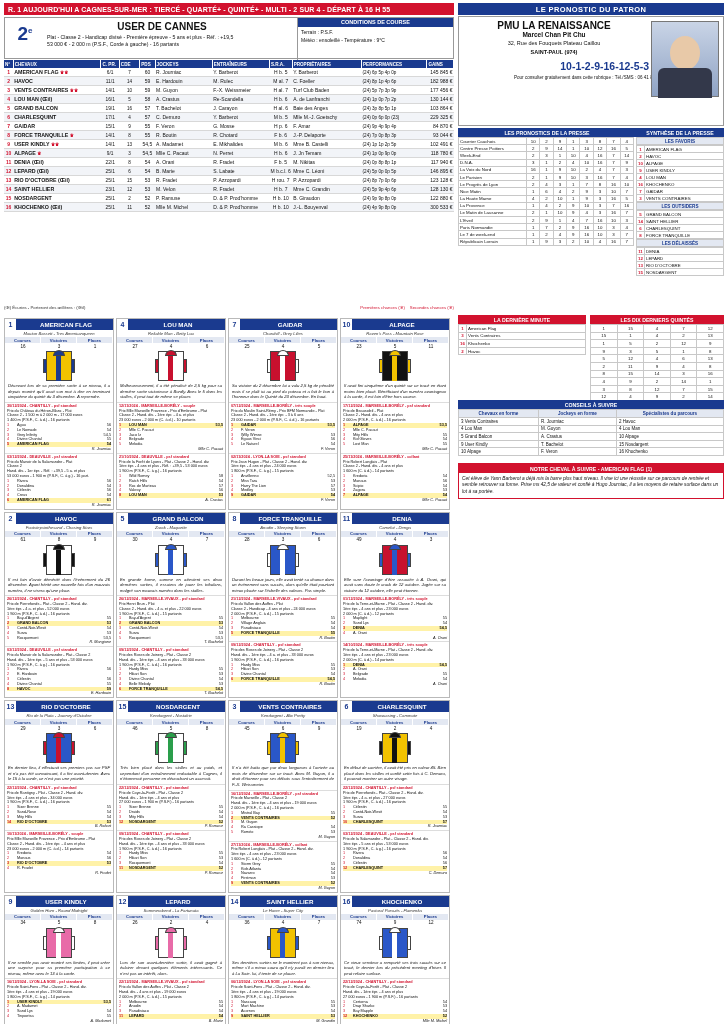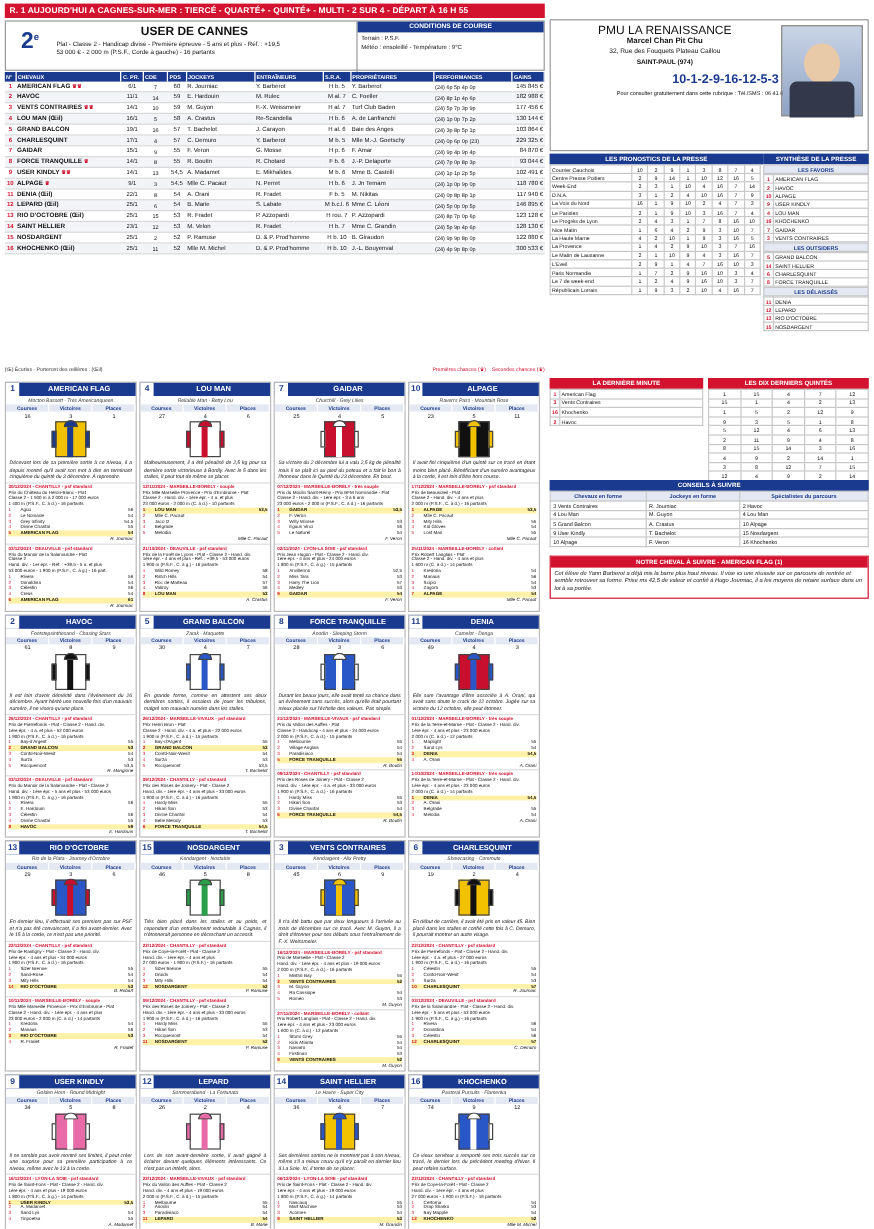--- a/index.html
+++ b/index.html
@@ -78,21 +78,21 @@
   .c-gain { width:26px; text-align:right; }
   .m { color:#d2122e; font-size:4.6px; }
   .foot-note { position:absolute; left:4px; top:305px; width:450px; font-size:4.3px; color:#333; }
   .foot-note .red { color:#d2122e; }
 
   
   .pron-panel {
     position:absolute; left:458px; top:16px; width:266px; height:110px;
     border:1px solid #999; background:#fff;
   }
-  .pron-title { text-align:center; font-size:10px; font-weight:normal; color:#111; margin-top:3px; }
+  .pron-title { text-align:center; font-size:10px; font-weight:bold; color:#111; margin-top:3px; }
   .pron-sub { text-align:center; font-size:6.5px; font-weight:bold; }
   .pron-addr { text-align:center; font-size:5.5px; margin-top:2px; line-height:7px; }
   .pron-sel {
     text-align:right; font-size:10.5px; font-weight:bold; color:#1a3a8f; margin-top:4px;
   }
   .pron-note { text-align:center; font-size:4.6px; margin-top:3px; }
   .pron-photo {
     position:absolute; right:4px; top:4px; width:68px; height:76px;
     background:linear-gradient(#c9d4e6,#8fa3c4); border:1px solid #777;
   }
@@ -181,20 +181,21 @@
   .stripe-v { position:absolute; top:0; bottom:0; width:5px; }
   .sleeve-l { position:absolute; left:-3px; top:8px; width:4px; height:14px; border:1px solid #444; }
   .sleeve-r { position:absolute; right:-3px; top:8px; width:4px; height:14px; border:1px solid #444; }
 </style>
 </head>
 <body>
 
 <div class="page">
 
   <div class="top-banner">R. 1 AUJOURD'HUI A CAGNES-SUR-MER : TIERCÉ - QUARTÉ+ - QUINTÉ+ - MULTI - 2 SUR 4 - DÉPART À 16 H 55</div>
+  <div class="pronostic-banner">LE PRONOSTIC DU PATRON</div>
 
   <div class="race-head">
     <div class="race-num">
       <span>2</span><sup>e</sup>
     </div>
     <div class="race-title">USER DE CANNES</div>
     <div class="race-cond">
       <div>Plat - Classe 2 - Handicap divisé - Première épreuve - 5 ans et plus - Réf. : +19,5</div>
       <div>53 000 € - 2 000 m (P.S.F., Corde à gauche) - 16 partants</div>
     </div>

